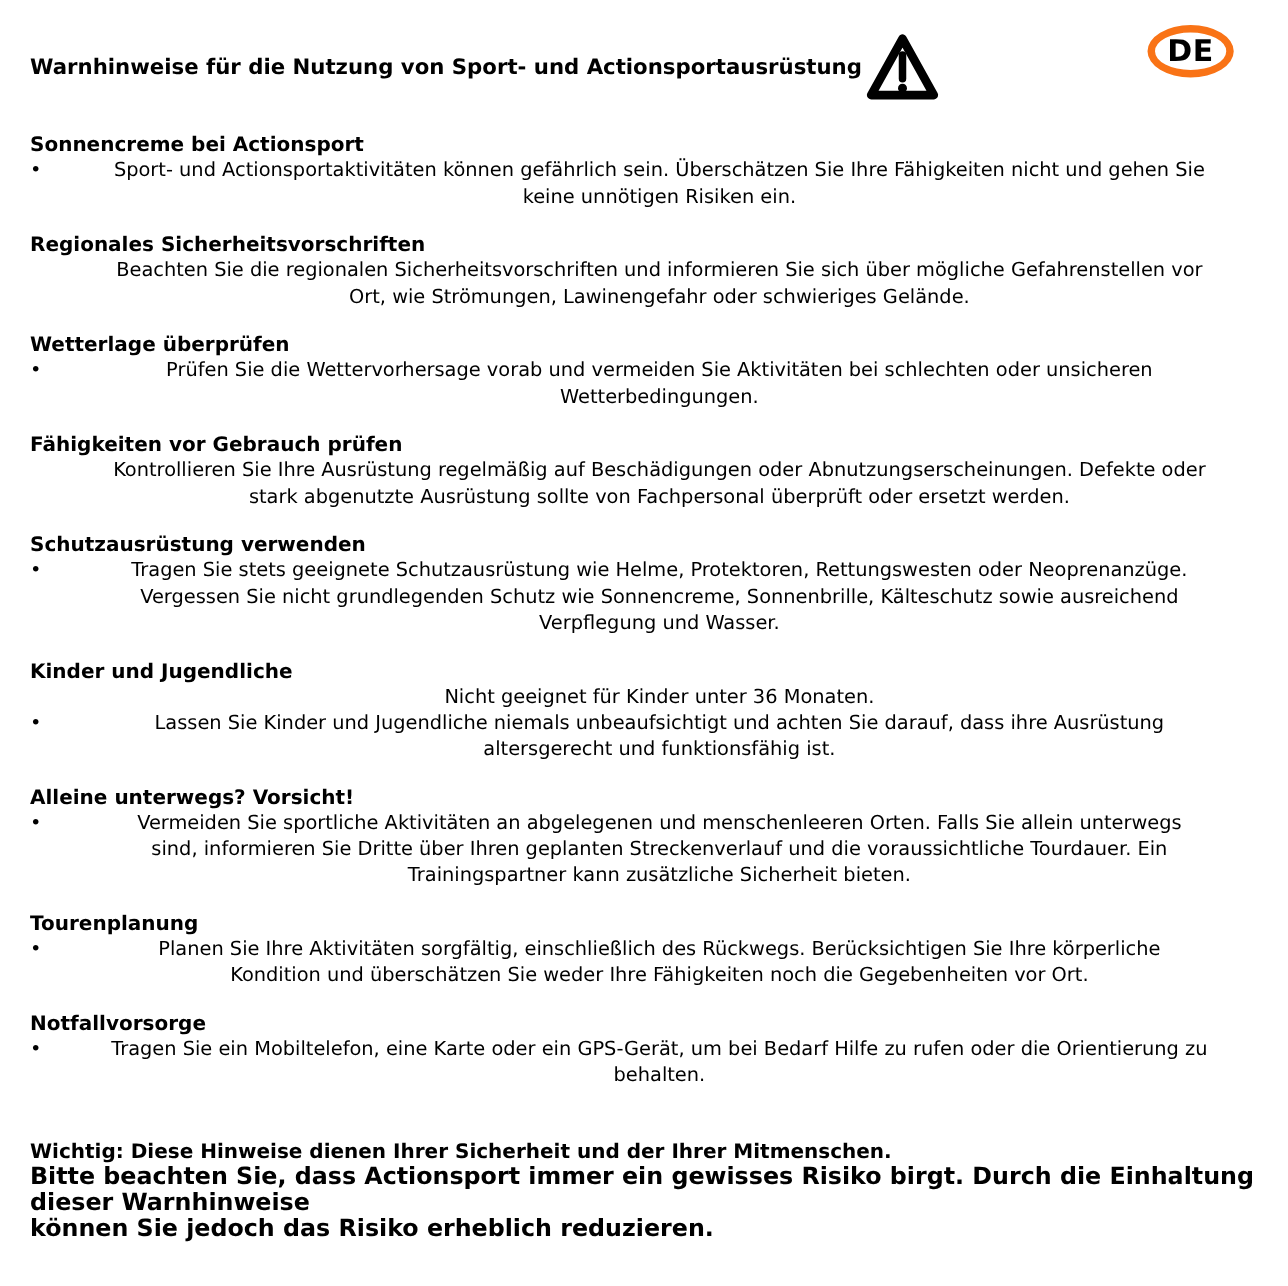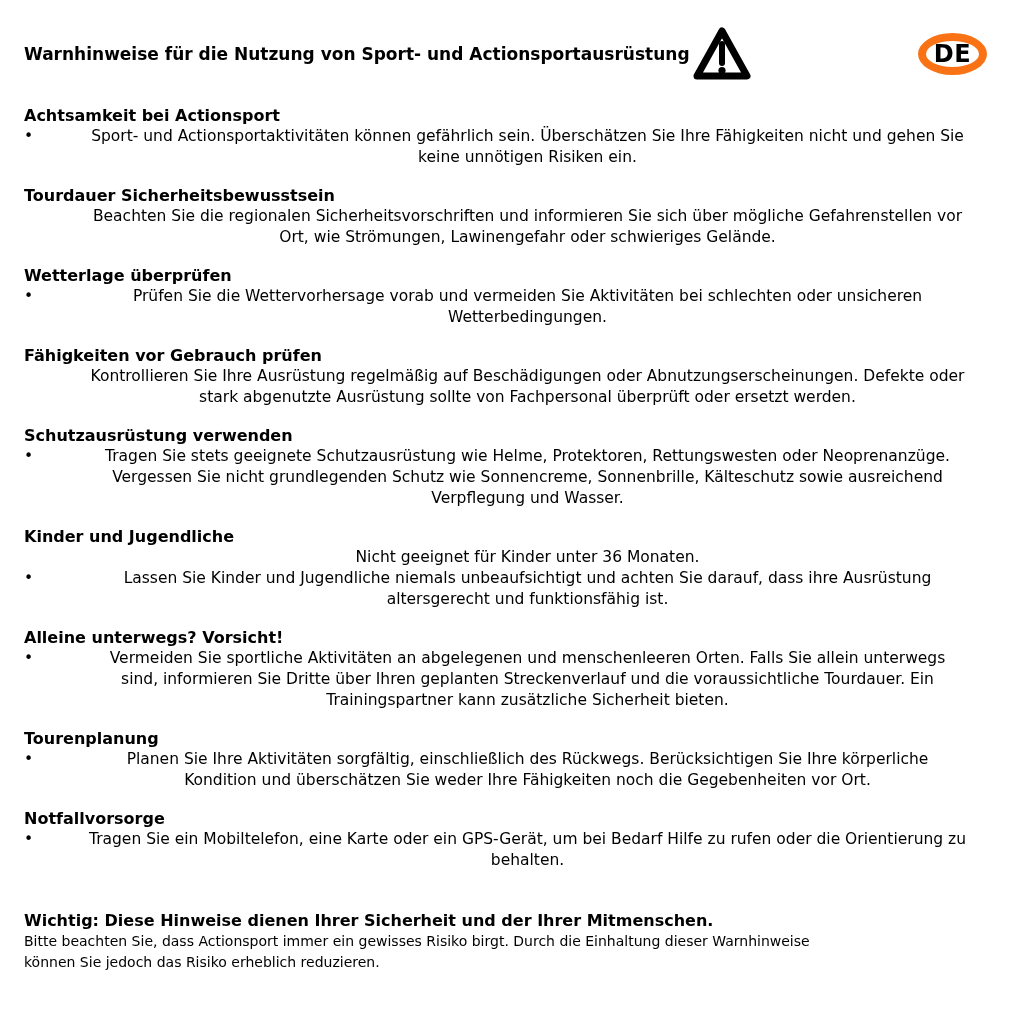--- a/index.html
+++ b/index.html
@@ -13,23 +13,23 @@
 
   
   .header { position: relative; height: 106px; }
   .doc-title {
     position: absolute; left: 24px; top: 43px;
     font-size: 17px; font-weight: bold; line-height: 22px;
     white-space: nowrap;
   }
   .warn-icon { position: absolute; left: 692px; top: 24px; width: 60px; height: 60px; }
   .lang-badge {
-    position: absolute; left: 918px; top: 33px;
+    position: absolute; left: 918px; top: 20px;
     width: 69px; height: 42px;
-    border: 8px solid #f97316; border-radius: 50%;
+    border: 6px solid #f97316; border-radius: 50%;
     display: flex; align-items: center; justify-content: center;
     font-size: 24px; font-weight: bold; letter-spacing: 0.5px;
   }
 
   
   .content { padding: 0 16px 0 24px; width: 1030px; }
   .sec { margin-bottom: 18px; }
   .sec h2 { font-size: 16px; font-weight: bold; line-height: 20px; }
   .item { display: flex; align-items: flex-start; }
   .item .marker {
@@ -39,21 +39,21 @@
   .item p {
     flex: 1 1 auto;
     font-size: 15.5px; line-height: 21px;
     white-space: pre-line;
     text-align: center;
   }
 
   
   .footer { margin-top: 39px; }
   .footer .bold { font-size: 16px; font-weight: bold; line-height: 21px; margin-top: 22px; }
-  .footer .note { font-size: 14px; line-height: 21px; white-space: pre-line; }
+  .footer .note { font-size: 19px; line-height: 21px; white-space: pre-line; font-weight: bold; }
 </style>
 </head>
 <body>
 
 <div class="page">
 
   <div class="header">
     <h1 class="doc-title">Warnhinweise für die Nutzung von Sport- und Actionsportausrüstung</h1>
     <span class="warn-icon">
       <svg viewBox="0 0 60 60" width="60" height="60">
@@ -61,30 +61,30 @@
         <path d="M30 20 L30 39" stroke="#000" stroke-width="6" stroke-linecap="round" fill="none"></path>
         <circle cx="30" cy="46.5" r="3.6" fill="#000"></circle>
       </svg>
     </span>
     <span class="lang-badge">DE</span>
   </div>
 
   <div class="content">
 
     <section class="sec">
-      <h2>Achtsamkeit bei Actionsport</h2>
+      <h2>Sonnencreme bei Actionsport</h2>
       <div class="item">
         <span class="marker">•</span>
         <p>Sport- und Actionsportaktivitäten können gefährlich sein. Überschätzen Sie Ihre Fähigkeiten nicht und gehen Sie
 keine unnötigen Risiken ein.</p>
       </div>
     </section>
 
     <section class="sec">
-      <h2>Tourdauer Sicherheitsbewusstsein</h2>
+      <h2>Regionales Sicherheitsvorschriften</h2>
       <div class="item">
         <span class="marker"></span>
         <p>Beachten Sie die regionalen Sicherheitsvorschriften und informieren Sie sich über mögliche Gefahrenstellen vor
 Ort, wie Strömungen, Lawinengefahr oder schwieriges Gelände.</p>
       </div>
     </section>
 
     <section class="sec">
       <h2>Wetterlage überprüfen</h2>
       <div class="item">

